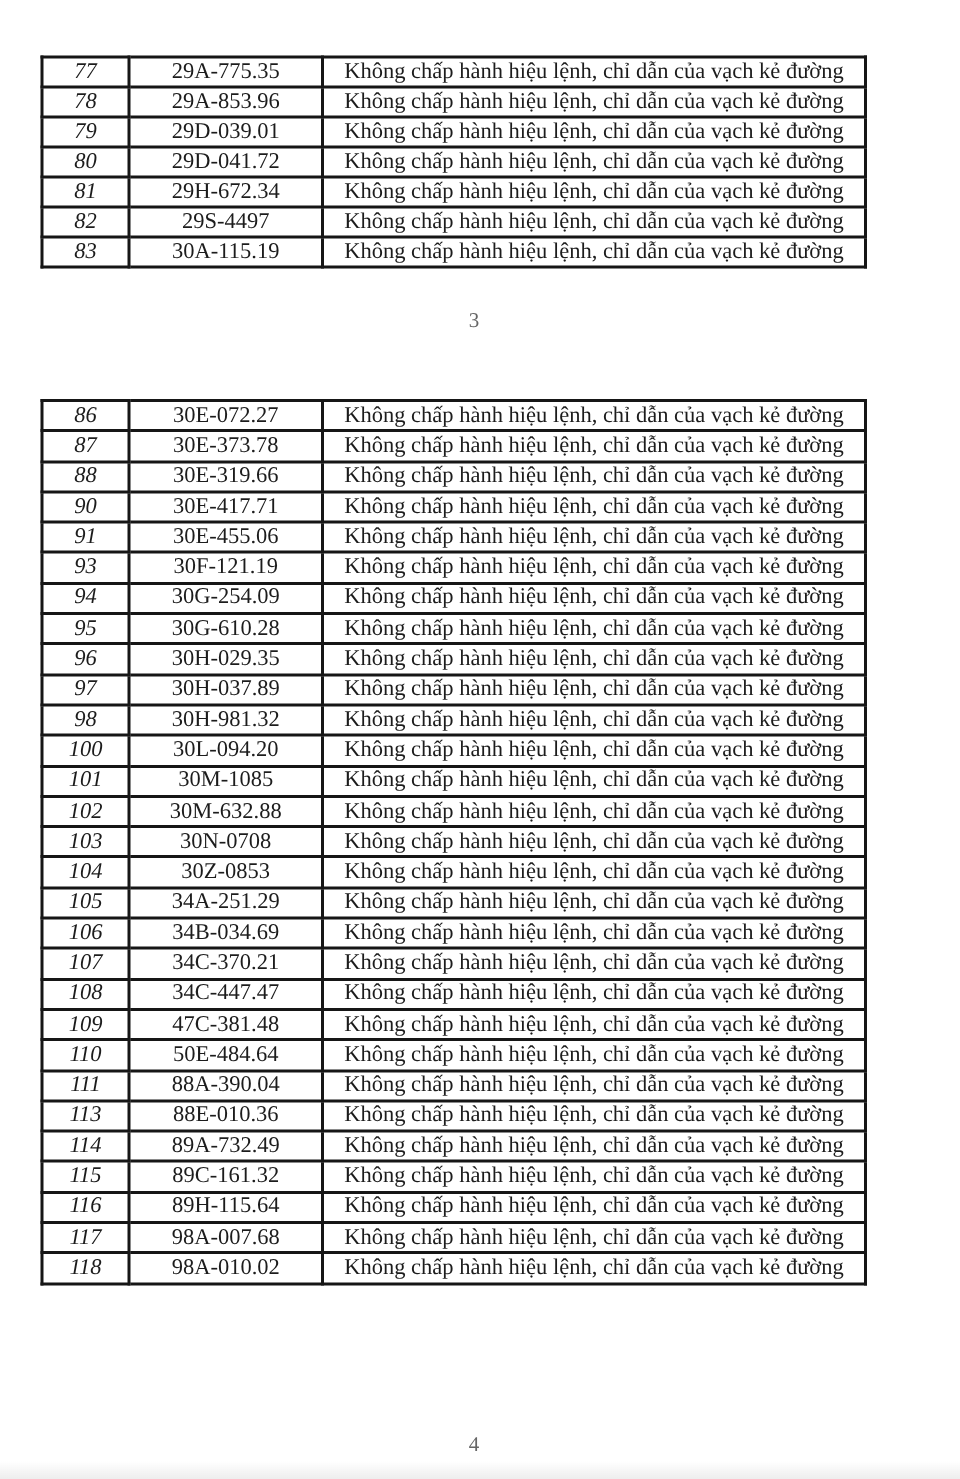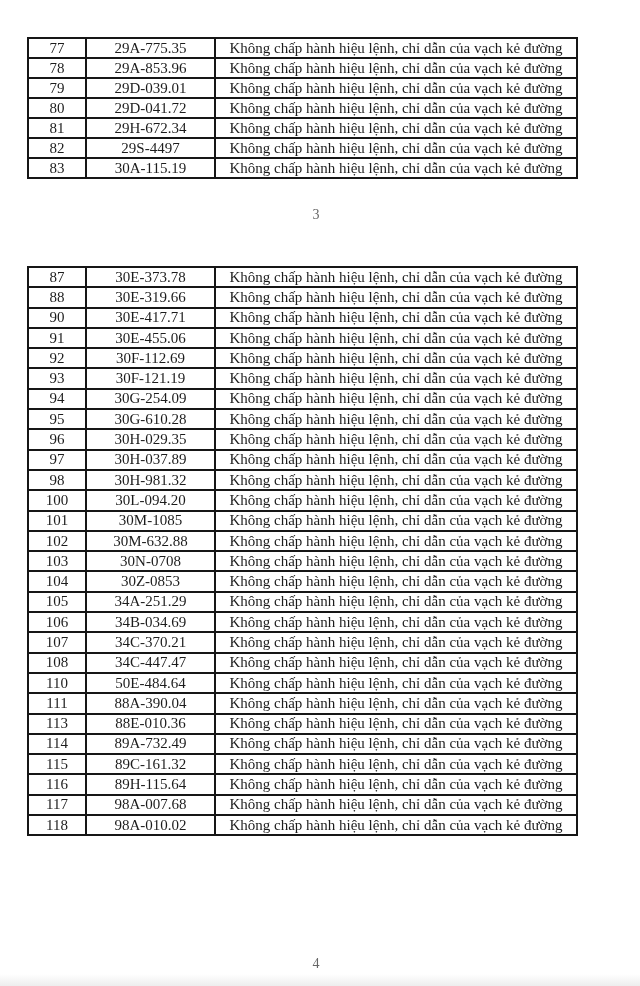--- a/index.html
+++ b/index.html
@@ -34,21 +34,21 @@
     border: 2px solid #161616;
     padding: 0 2px;
     text-align: center;
     vertical-align: middle;
     white-space: nowrap;
     overflow: hidden;
     line-height: 1;
   }
   table.table-p3 tr { height: 20px; }
   table.table-p4 tr { height: 20.3px; }
-  td.col-no    { width: 52px; }
+  td.col-no    { width: 52px; font-style: italic; }
   td.col-plate { width: 123px; margin-left: 20px; }
   td.col-violation { }
   .page-number {
     position: absolute;
     left: 0;
     width: 632px;
     text-align: center;
     font-size: 14px;
     color: #666666;
     line-height: 1;
@@ -107,45 +107,45 @@
           <td class="col-violation">Không chấp hành hiệu lệnh, chỉ dẫn của vạch kẻ đường</td>
         </tr>
       </tbody>
   </table>
 
   <div class="page-number p3">3</div>
 
   <table class="violations-table table-p4">
     <tbody>
         <tr>
+          <td class="col-no">86</td>
+          <td class="col-plate">30E-072.27</td>
+          <td class="col-violation">Không chấp hành hiệu lệnh, chỉ dẫn của vạch kẻ đường</td>
+        </tr>
+        <tr>
           <td class="col-no">87</td>
           <td class="col-plate">30E-373.78</td>
           <td class="col-violation">Không chấp hành hiệu lệnh, chỉ dẫn của vạch kẻ đường</td>
         </tr>
         <tr>
           <td class="col-no">88</td>
           <td class="col-plate">30E-319.66</td>
           <td class="col-violation">Không chấp hành hiệu lệnh, chỉ dẫn của vạch kẻ đường</td>
         </tr>
         <tr>
           <td class="col-no">90</td>
           <td class="col-plate">30E-417.71</td>
           <td class="col-violation">Không chấp hành hiệu lệnh, chỉ dẫn của vạch kẻ đường</td>
         </tr>
         <tr>
           <td class="col-no">91</td>
           <td class="col-plate">30E-455.06</td>
           <td class="col-violation">Không chấp hành hiệu lệnh, chỉ dẫn của vạch kẻ đường</td>
         </tr>
         <tr>
-          <td class="col-no">92</td>
-          <td class="col-plate">30F-112.69</td>
-          <td class="col-violation">Không chấp hành hiệu lệnh, chỉ dẫn của vạch kẻ đường</td>
-        </tr>
-        <tr>
           <td class="col-no">93</td>
           <td class="col-plate">30F-121.19</td>
           <td class="col-violation">Không chấp hành hiệu lệnh, chỉ dẫn của vạch kẻ đường</td>
         </tr>
         <tr>
           <td class="col-no">94</td>
           <td class="col-plate">30G-254.09</td>
           <td class="col-violation">Không chấp hành hiệu lệnh, chỉ dẫn của vạch kẻ đường</td>
         </tr>
         <tr>
@@ -207,20 +207,25 @@
           <td class="col-no">107</td>
           <td class="col-plate">34C-370.21</td>
           <td class="col-violation">Không chấp hành hiệu lệnh, chỉ dẫn của vạch kẻ đường</td>
         </tr>
         <tr>
           <td class="col-no">108</td>
           <td class="col-plate">34C-447.47</td>
           <td class="col-violation">Không chấp hành hiệu lệnh, chỉ dẫn của vạch kẻ đường</td>
         </tr>
         <tr>
+          <td class="col-no">109</td>
+          <td class="col-plate">47C-381.48</td>
+          <td class="col-violation">Không chấp hành hiệu lệnh, chỉ dẫn của vạch kẻ đường</td>
+        </tr>
+        <tr>
           <td class="col-no">110</td>
           <td class="col-plate">50E-484.64</td>
           <td class="col-violation">Không chấp hành hiệu lệnh, chỉ dẫn của vạch kẻ đường</td>
         </tr>
         <tr>
           <td class="col-no">111</td>
           <td class="col-plate">88A-390.04</td>
           <td class="col-violation">Không chấp hành hiệu lệnh, chỉ dẫn của vạch kẻ đường</td>
         </tr>
         <tr>

